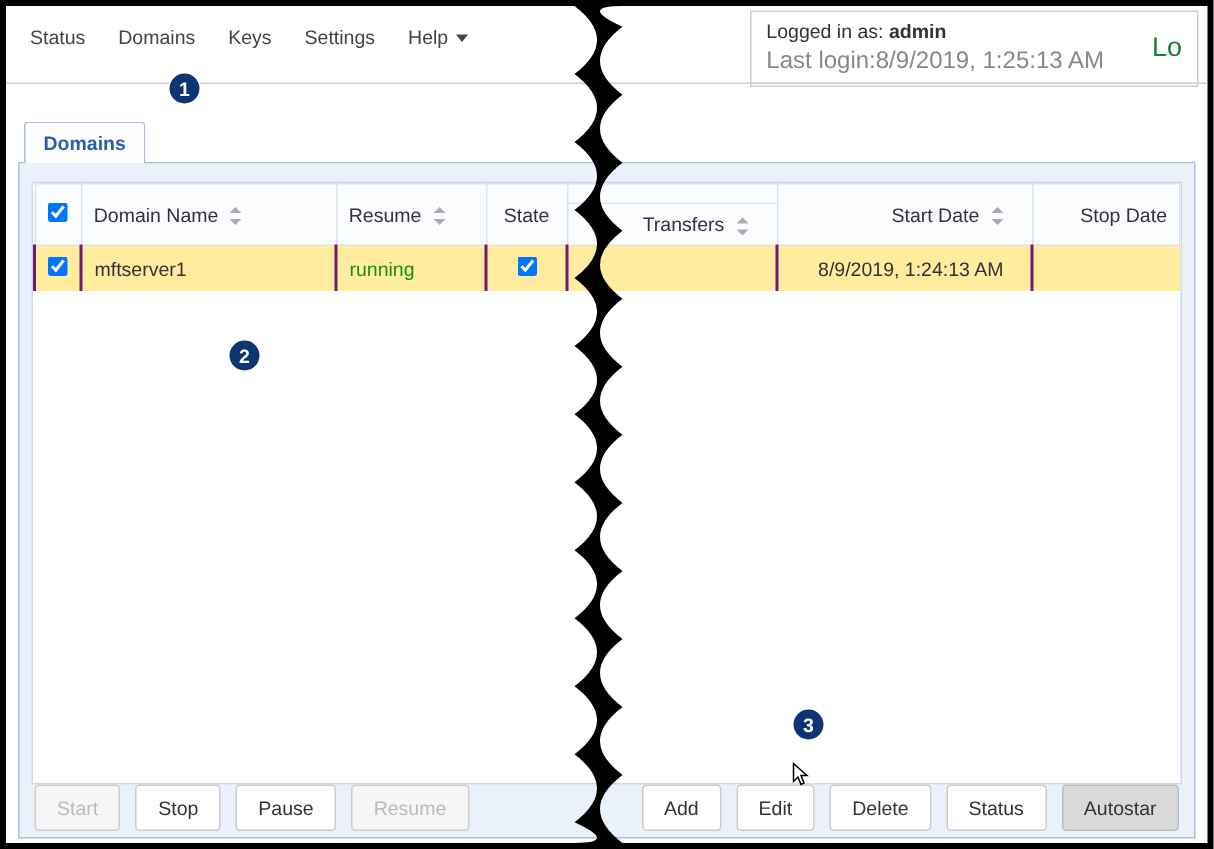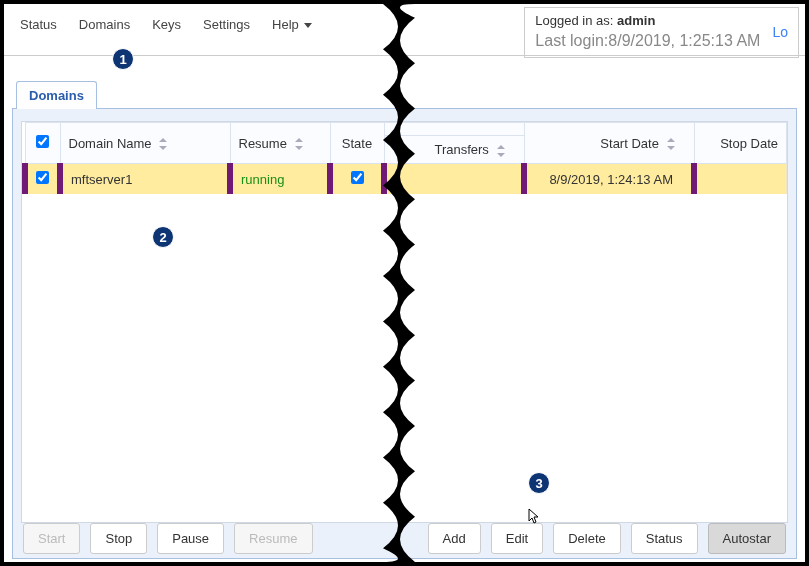--- a/index.html
+++ b/index.html
@@ -42,21 +42,21 @@
     top: 3px;
     border: 1px solid #ccc;
     padding: 4px 10px 6px 10px;
     text-align: left;
     display: flex;
     align-items: center;
     gap: 12px;
   }
   .login-text { line-height: 1.35; }
   .login-sub { color: #888; font-size: 16px; }
-  .lo-btn { color: #3b82f6; font-size: 14px; }
+  .lo-btn { color: #15803d; font-size: 18px; margin-left: 20px; }
 
   
   .panel-wrap { padding: 24px 8px 8px 8px; }
   .tab-strip {
     border-bottom: 1px solid #a7bfe0;
     display: flex;
     padding-left: 4px;
   }
   .tab {
     border: 1px solid #a7bfe0;
@@ -110,21 +110,21 @@
     content: "";
     position: absolute;
     left: 1px;
     border-left: 4px solid transparent;
     border-right: 4px solid transparent;
   }
   .sort-arrows::before { top: 0; border-bottom: 4px solid #aab; }
   .sort-arrows::after  { bottom: 0; border-top: 4px solid #aab; }
 
   table.grid tbody td {
-    border-left: 6px solid #701a75;
+    border-left: 2px solid #701a75;
     border-right: 1px solid #f0e6c4;
     padding: 7px 8px;
   }
   .row-sel td { background: #ffec9f; }
   .state-running { color: #1a8f1a; }
 
   .col-chk { width: 26px; text-align: center; }
   .col-dn  { width: 170px; }
   .col-st  { width: 100px; }
   .col-auto{ width: 54px; text-align: center; }

